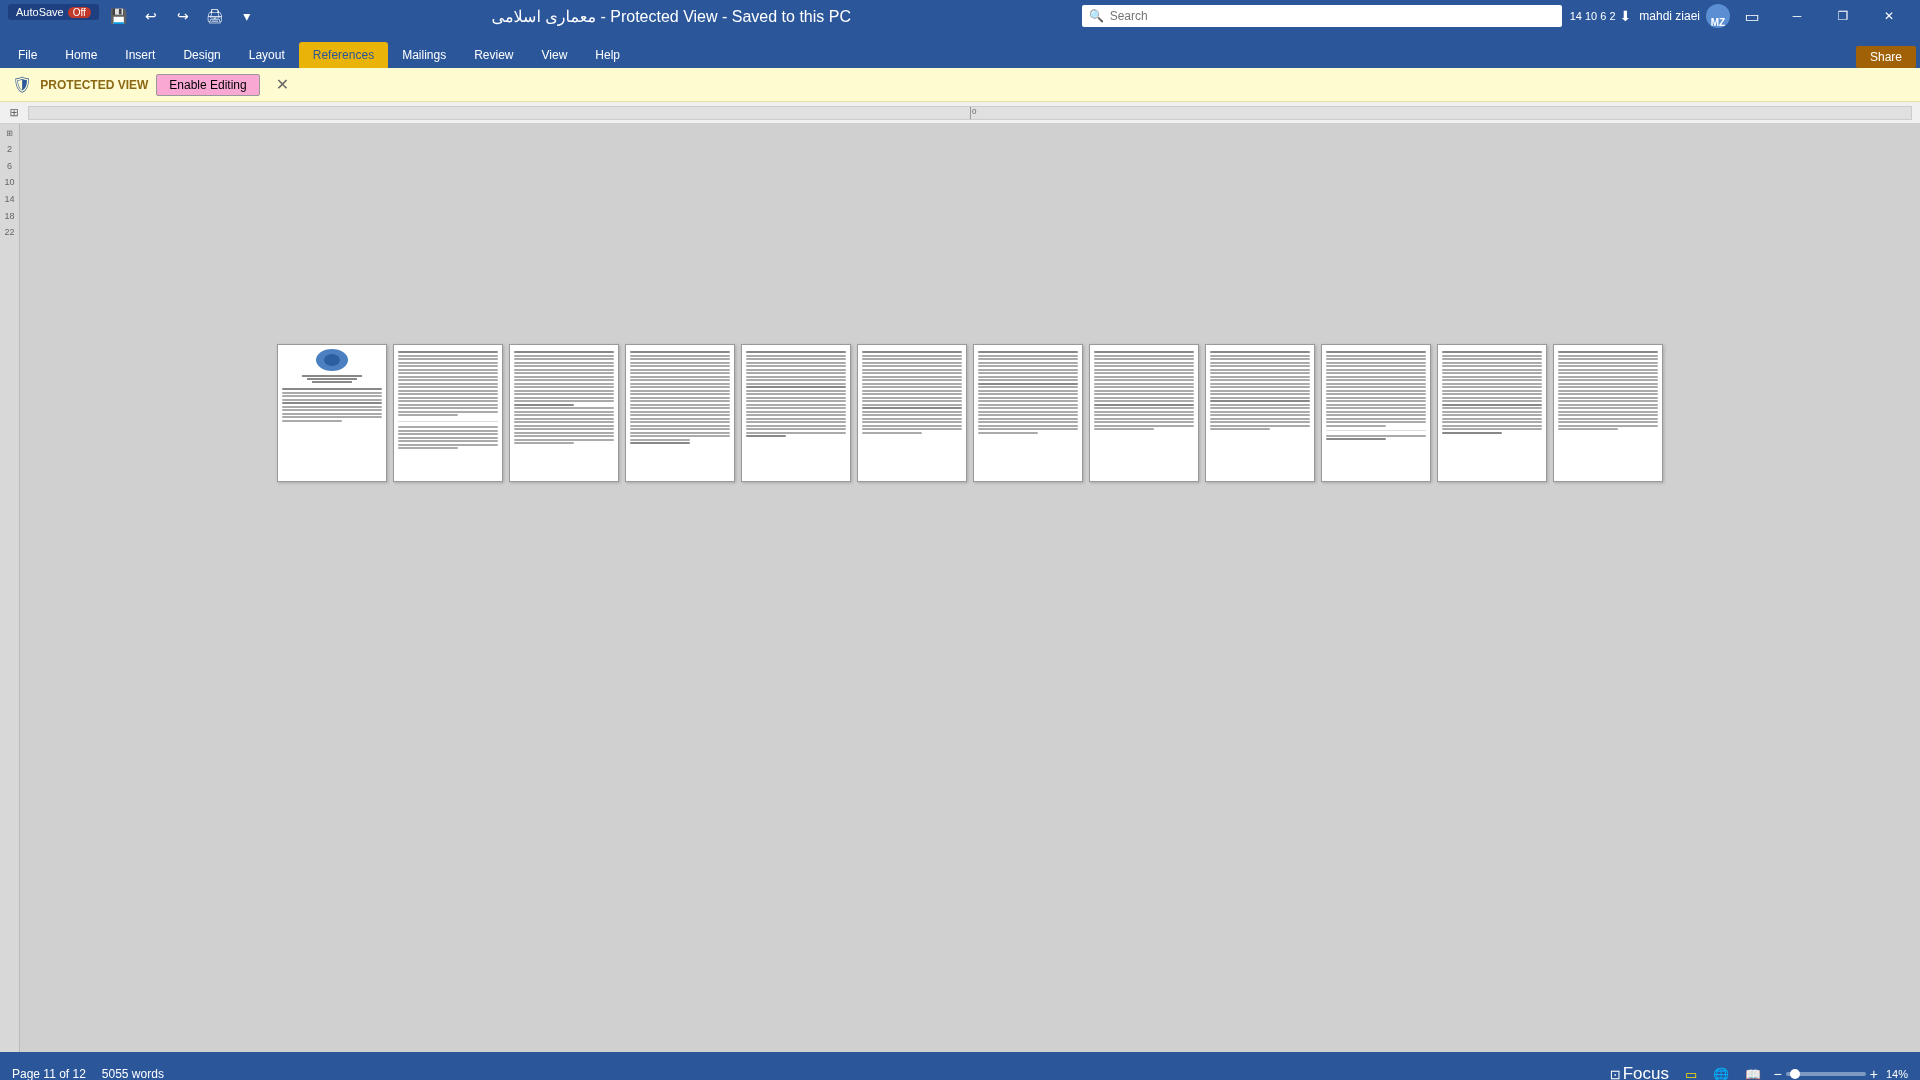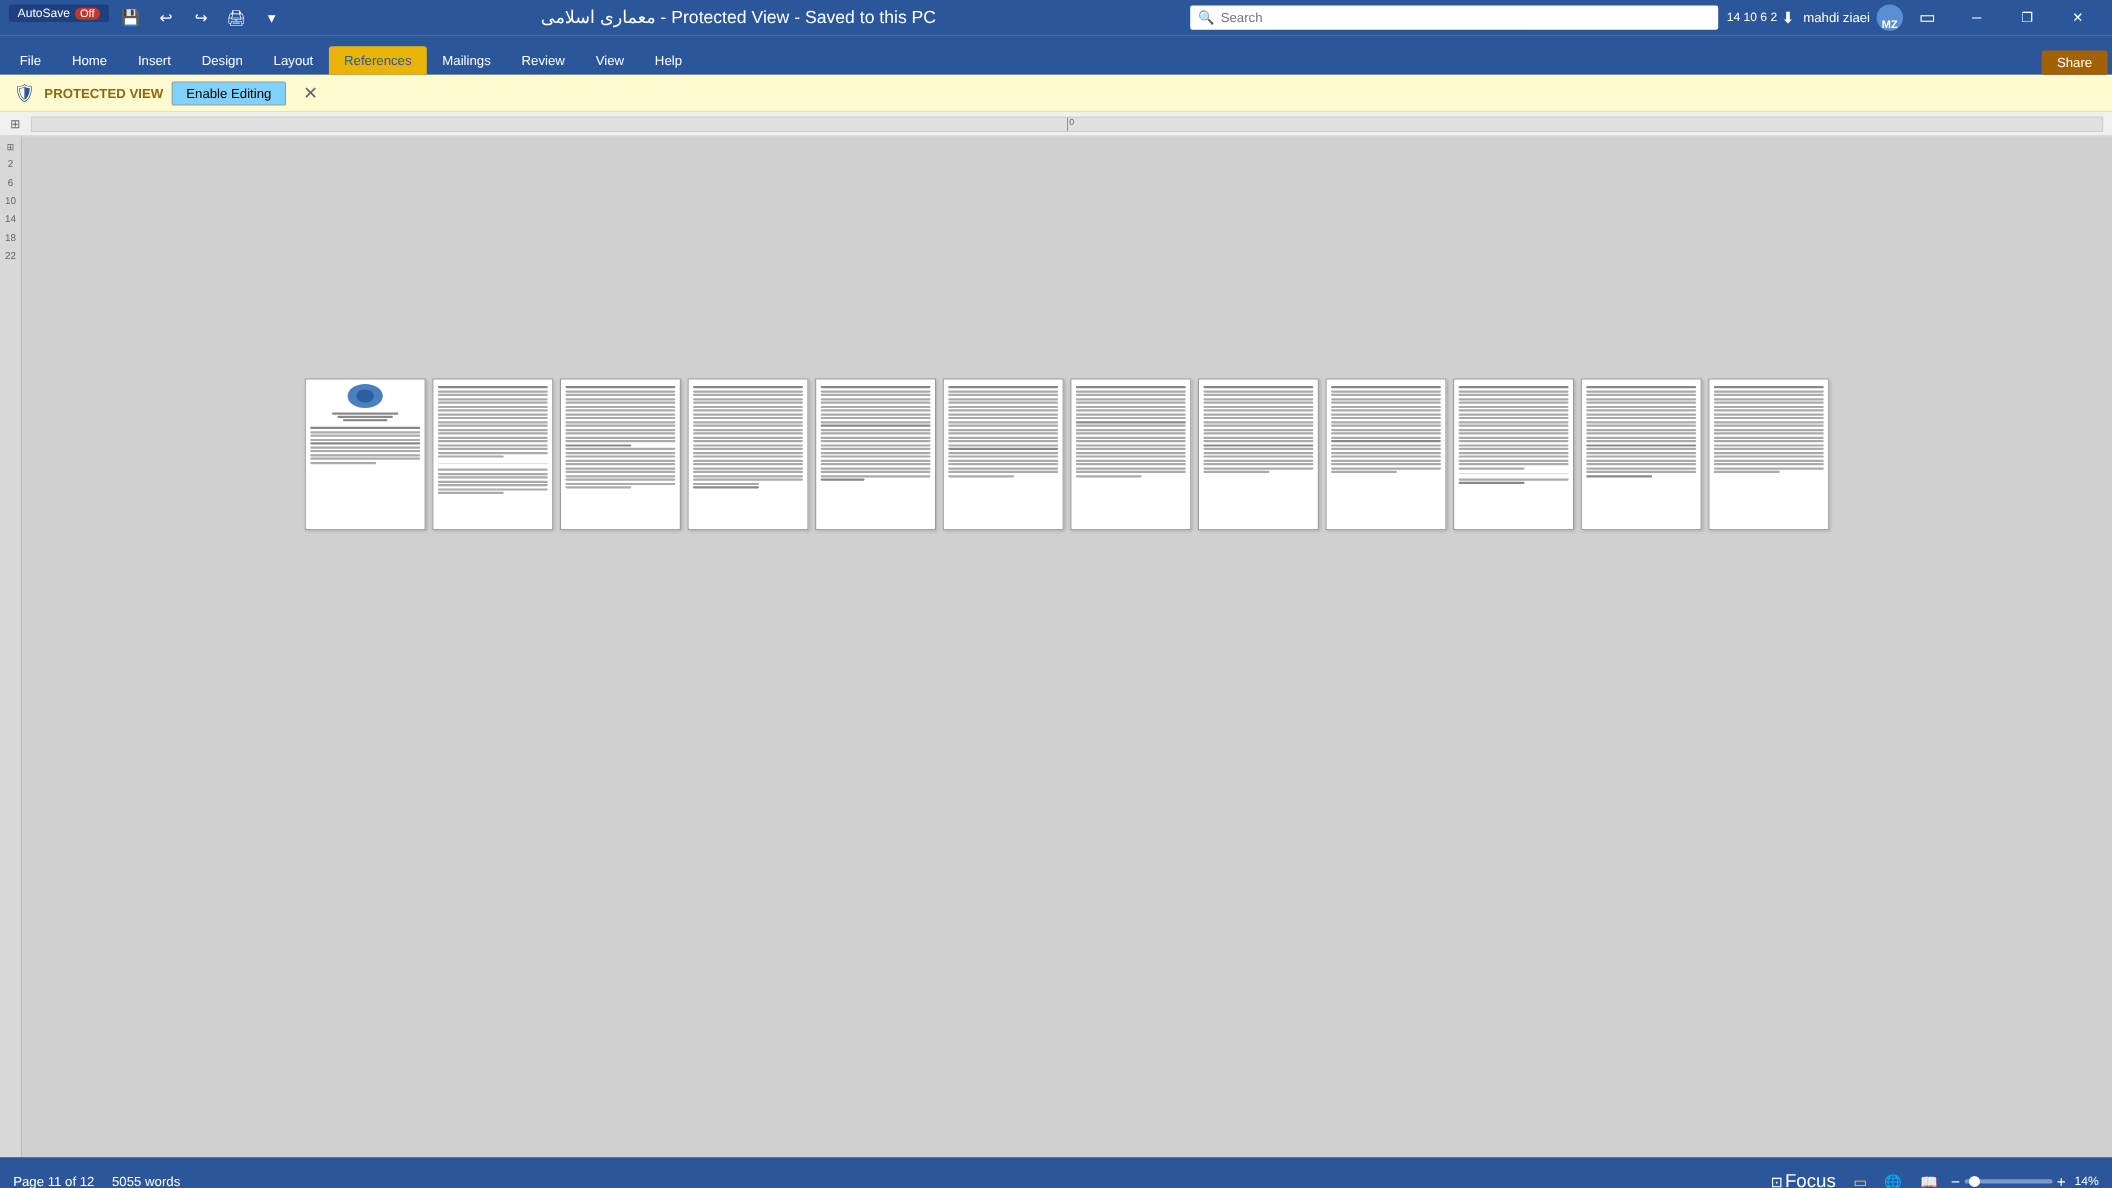--- a/index.html
+++ b/index.html
@@ -124,21 +124,21 @@
       font-weight: bold;
       color: #8b6914;
       font-size: 12px;
     }
     .protected-msg {
       color: #555;
       font-size: 12px;
       flex: 1;
     }
     .enable-btn {
-      background: #7dd3fc;
+      background: #f9a8d4;
       border: 1px solid #999;
       padding: 3px 12px;
       font-size: 12px;
       cursor: pointer;
       border-radius: 2px;
     }
     .close-bar-btn {
       background: transparent;
       border: none;
       font-size: 16px;

